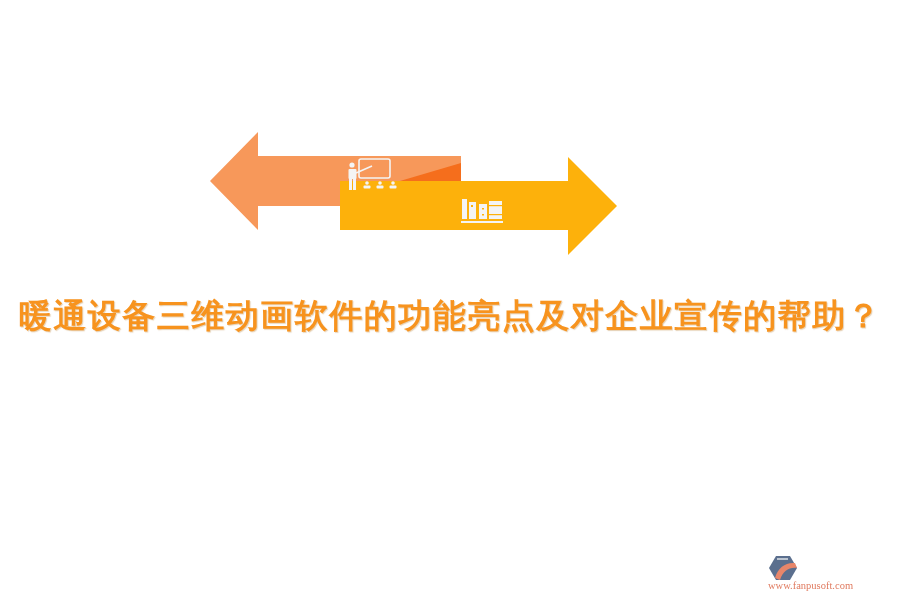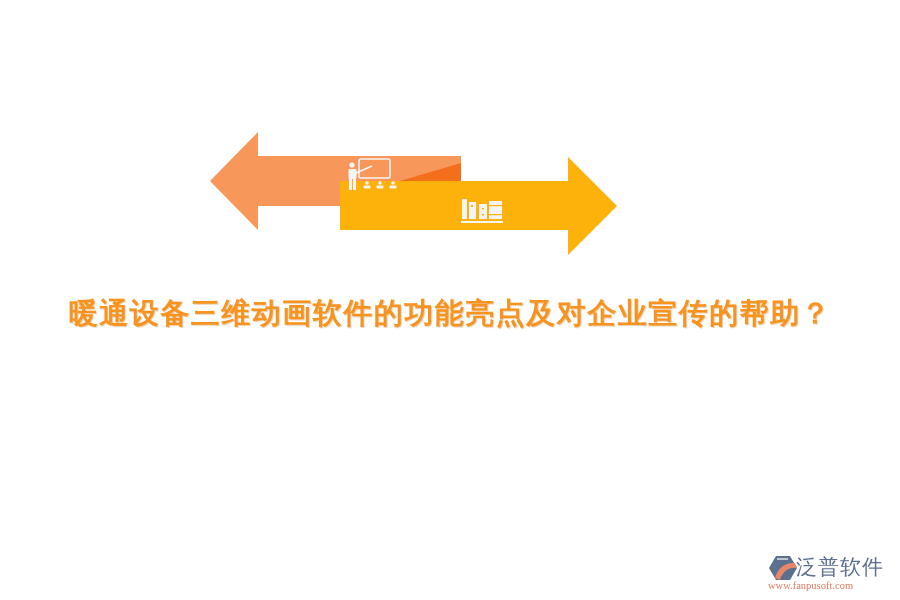--- a/index.html
+++ b/index.html
@@ -26,21 +26,21 @@
       left: 0;
       top: 0;
     }
     .title {
       position: absolute;
       left: 0;
       top: 294px;
       width: 900px;
       text-align: center;
       font-family: "DejaVu Serif", serif;
-      font-size: 29px;
+      font-size: 33px;
       font-weight: bold;
       letter-spacing: 1.5px;
       color: #F7931E;
       text-shadow: 1px 1px 1px rgba(180, 120, 40, 0.35);
       white-space: nowrap;
     }
     .logo {
       position: absolute;
       left: 768px;
       top: 553px;
@@ -126,15 +126,14 @@
 </div>
 
 <div class="title">暖通设备三维动画软件的功能亮点及对企业宣传的帮助？</div>
 
 <div class="logo">
   <svg class="logo-mark" viewBox="0 0 30 26" xmlns="http://www.w3.org/2000/svg">
     <polygon points="8,1 22,1 29,13 22,25 8,25 1,13" fill="#5b6f8e"></polygon>
     <path d="M7,23 C10,12 18,7 27,8 L29,13 C21,12 15,16 12,25 Z" fill="#e8866a"></path>
     <path d="M9,4 L20,4" stroke="#ffffff" stroke-width="1.2"></path>
   </svg>
-  <span class="logo-name">泛普软件</span>
   <span class="logo-url">www.fanpusoft.com</span>
 </div>
 
 </body></html>

